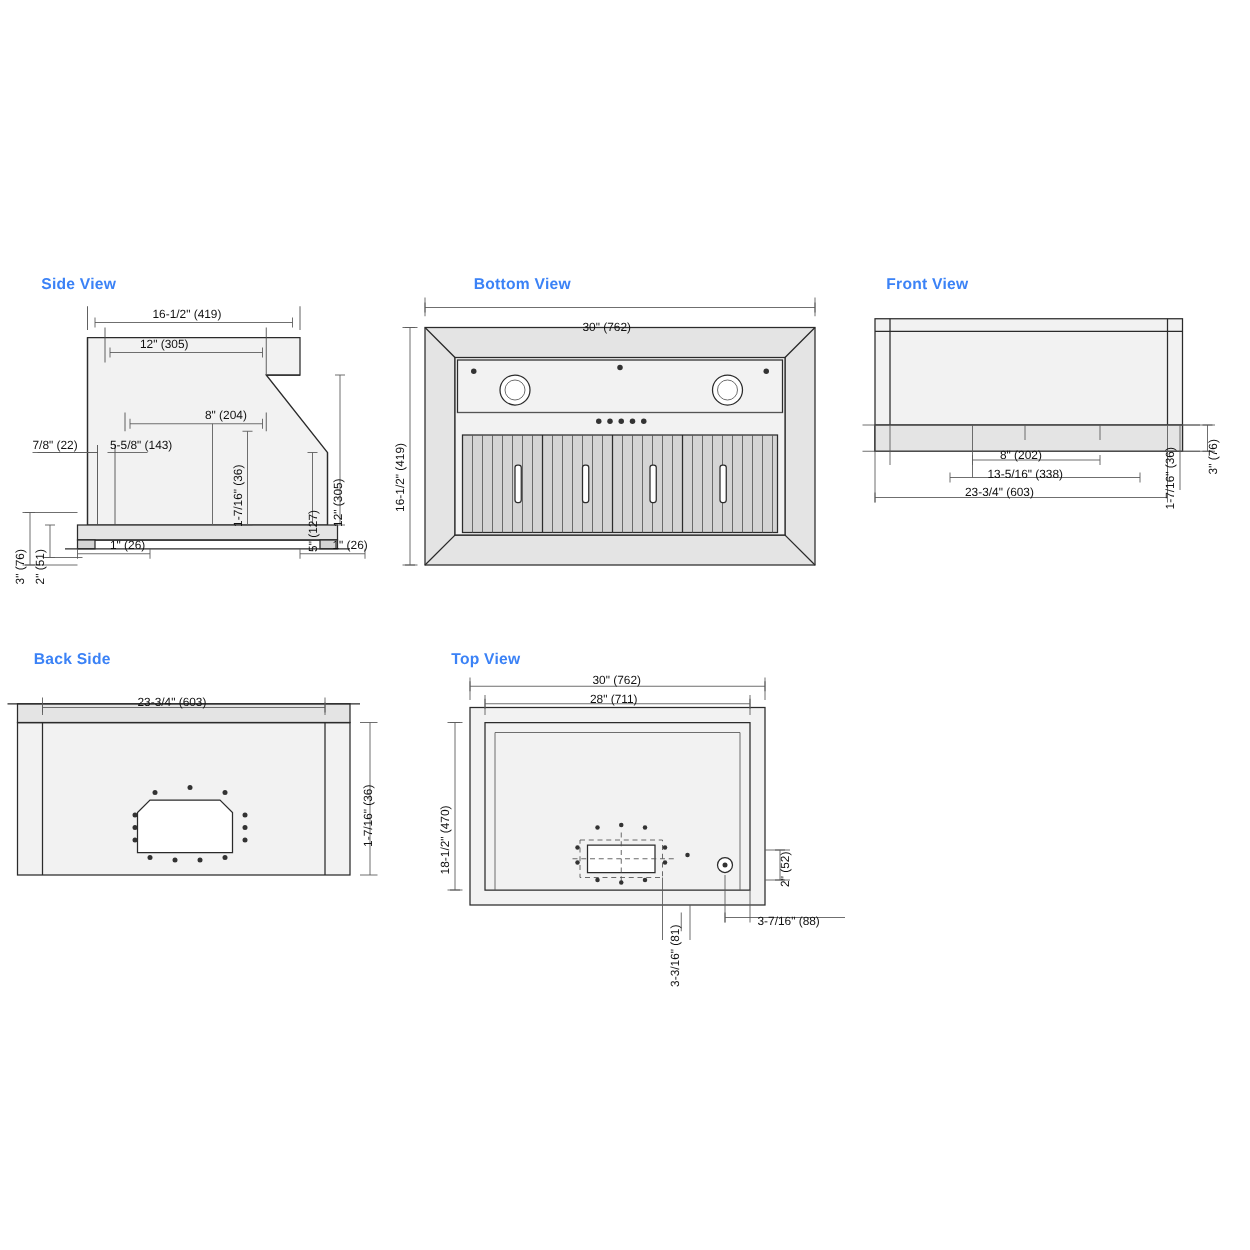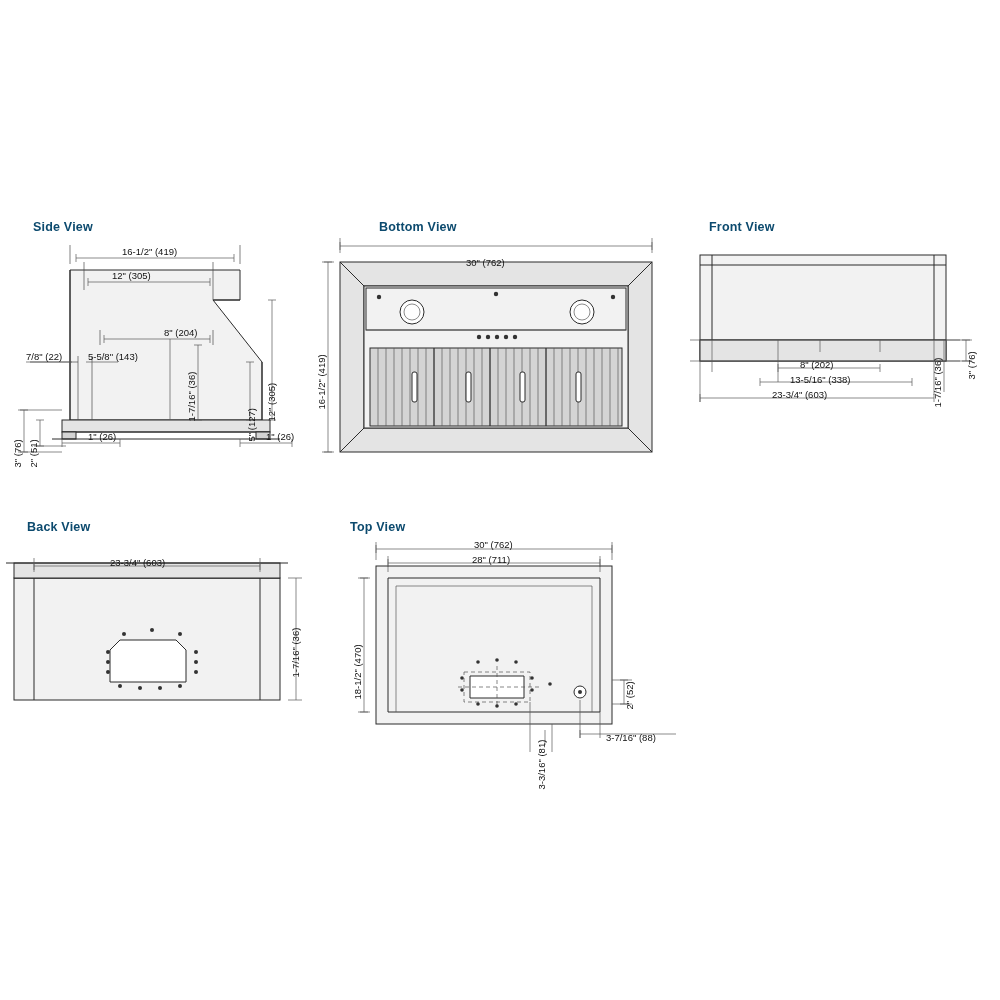--- a/index.html
+++ b/index.html
@@ -12,21 +12,21 @@
   #sheet {
     position: relative;
     width: 1000px; height: 1000px;
     background: #ffffff;
     overflow: hidden;
   }
   .view-title {
     position: absolute;
     font-size: 12.5px;
     font-weight: bold;
-    color: #0c4a6e;
+    color: #3b82f6;
     letter-spacing: 0.2px;
     white-space: nowrap;
   }
   .dim {
     position: absolute;
     font-size: 9.5px;
     color: #111111;
     white-space: nowrap;
     line-height: 1;
   }
@@ -46,22 +46,22 @@
   .dot { fill: #333333; }
 </style>
 </head>
 <body>
 
 <div id="sheet">
 
   <div class="view-title" style="left:33px; top:220px;">Side View</div>
   <div class="view-title" style="left:379px; top:220px;">Bottom View</div>
   <div class="view-title" style="left:709px; top:220px;text-align:center;">Front View</div>
-  <div class="view-title" style="left:27px; top:520px;">Back View</div>
-  <div class="view-title" style="left:350px; top:520px;">Top View</div>
+  <div class="view-title" style="left:27px; top:520px;">Back Side</div>
+  <div class="view-title" style="left:361px; top:520px;">Top View</div>
 
   <svg width="1000" height="1000">
 
     <g>
 
       <path class="fill-lt" d="M70,270 L240,270 L240,300 L213,300 L262,362 L262,420 L70,420 Z"></path>
 
       <path class="ln" d="M70,270 L70,420"></path>
       <path class="ln" d="M213,300 L240,300"></path>
       <path class="ln" d="M262,362 L262,420"></path>

